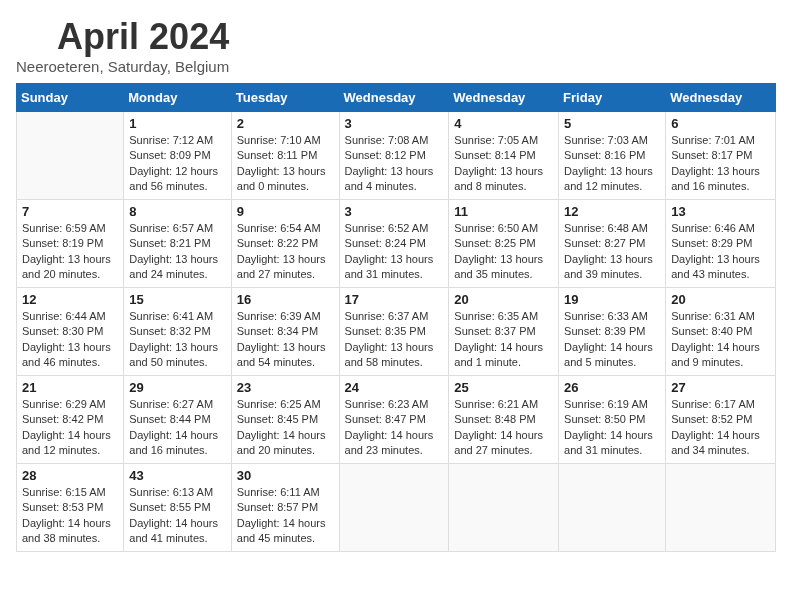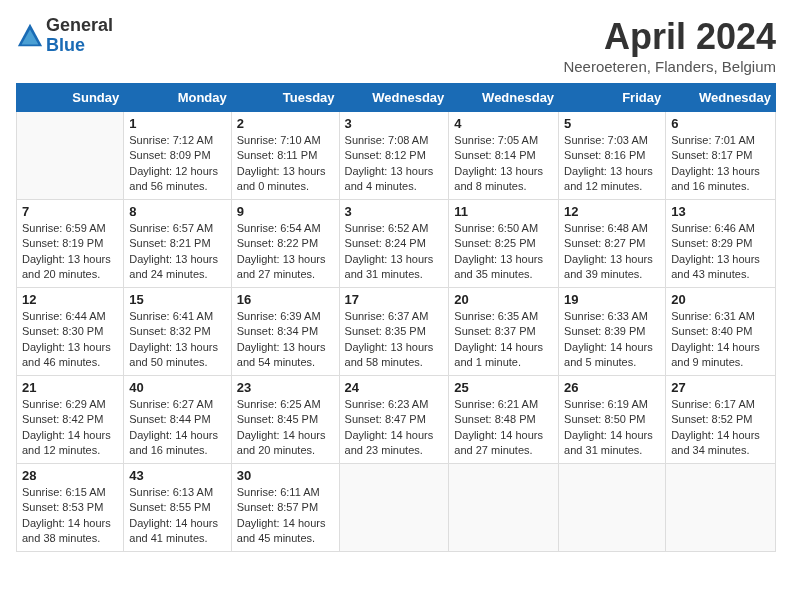--- a/index.html
+++ b/index.html
@@ -54,21 +54,21 @@
     }
     .calendar-table {
       width: 100%;
       border-collapse: collapse;
       font-size: 11px;
     }
     .calendar-table thead tr th {
       background: #1a6bb5;
       color: #fff;
       padding: 6px 4px;
-      text-align: right;
+      text-align: left;
       font-size: 13px;
       font-weight: bold;
       border: 1px solid #1a6bb5;
     }
     .calendar-table tbody tr td {
       border: 1px solid #ddd;
       vertical-align: top;
       padding: 4px 5px;
       width: 113px;
       min-height: 80px;
@@ -87,33 +87,23 @@
     .day-info {
       font-size: 11px;
       line-height: 1.4;
       color: #333;
     }
   </style>
 </head>
 <body>
 
 <div class="header">
-  <div class="logo">
-    <svg class="logo-icon" viewBox="0 0 30 30" xmlns="http://www.w3.org/2000/svg">
-      <polygon points="15,2 28,26 2,26" fill="#1a6bb5"></polygon>
-      <polygon points="15,8 24,24 6,24" fill="#4a9fd4"></polygon>
-    </svg>
-    <div class="logo-text">
-      <span class="logo-general">General</span>
-      <span class="logo-blue">Blue</span>
-    </div>
-  </div>
   <div class="title-block">
     <div class="month-title">April 2024</div>
-    <div class="location">Neeroeteren, Flanders, Belgium</div>
+    <div class="location">Neeroeteren, Saturday, Belgium</div>
   </div>
 </div>
 
 <table class="calendar-table">
   <thead>
     <tr>
     <th>Sunday</th>
         <th>Monday</th>
         <th>Tuesday</th>
         <th>Wednesday</th>
@@ -209,21 +199,21 @@
           <div class="day-number">20</div>
           <div class="day-info">Sunrise: 6:31 AM<br>Sunset: 8:40 PM<br>Daylight: 14 hours and 9 minutes.</div>
         </td>
       </tr>
       <tr>
         <td>
           <div class="day-number">21</div>
           <div class="day-info">Sunrise: 6:29 AM<br>Sunset: 8:42 PM<br>Daylight: 14 hours and 12 minutes.</div>
         </td>
         <td>
-          <div class="day-number">40</div>
+          <div class="day-number">29</div>
           <div class="day-info">Sunrise: 6:27 AM<br>Sunset: 8:44 PM<br>Daylight: 14 hours and 16 minutes.</div>
         </td>
         <td>
           <div class="day-number">23</div>
           <div class="day-info">Sunrise: 6:25 AM<br>Sunset: 8:45 PM<br>Daylight: 14 hours and 20 minutes.</div>
         </td>
         <td>
           <div class="day-number">24</div>
           <div class="day-info">Sunrise: 6:23 AM<br>Sunset: 8:47 PM<br>Daylight: 14 hours and 23 minutes.</div>
         </td>

